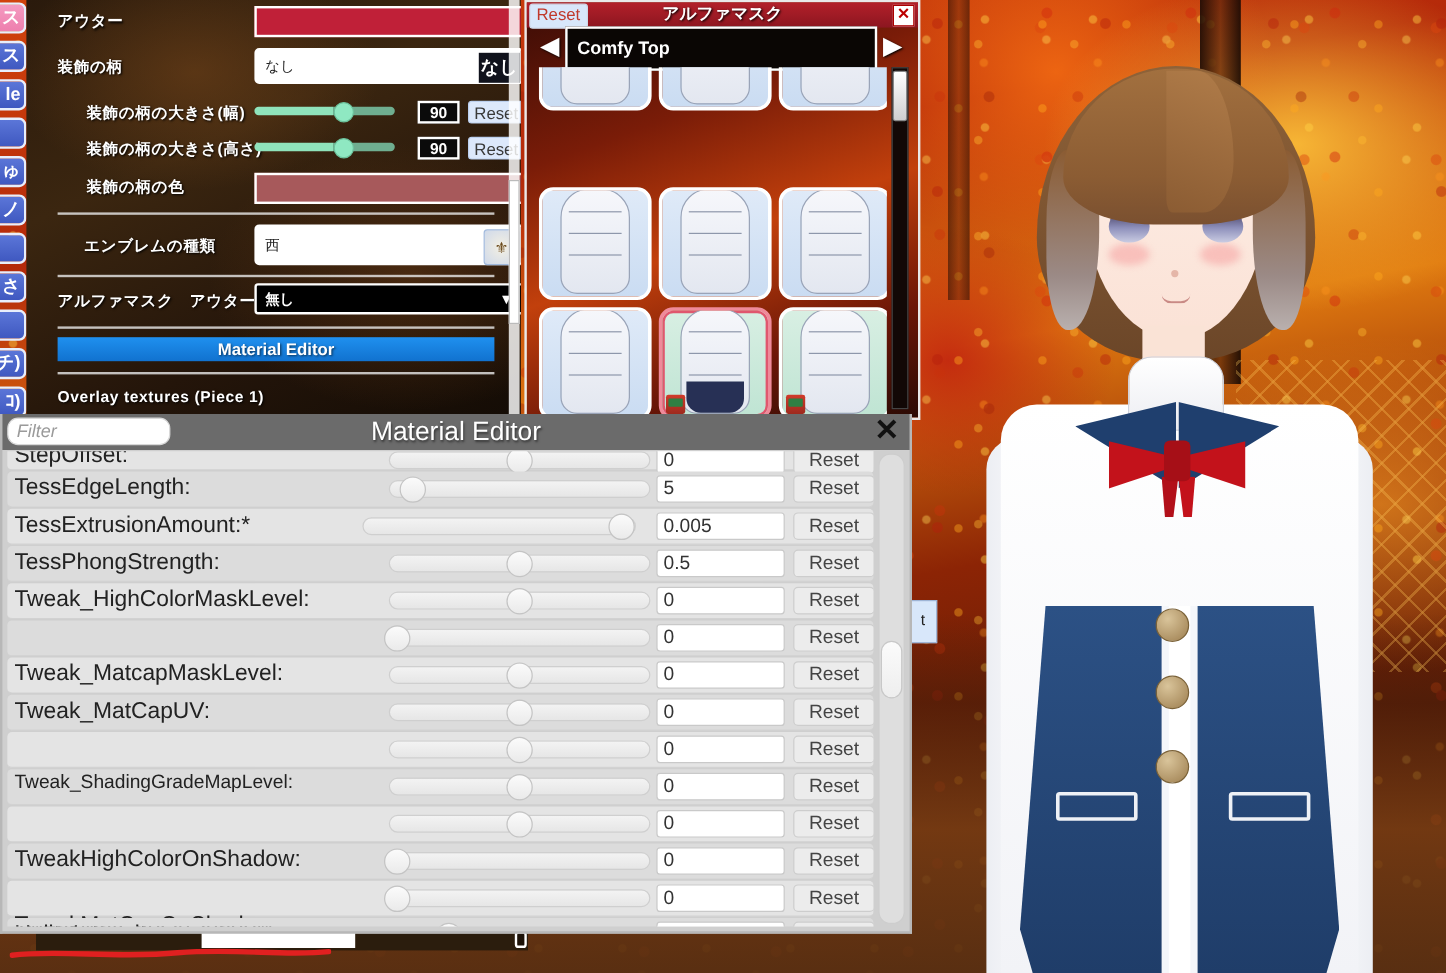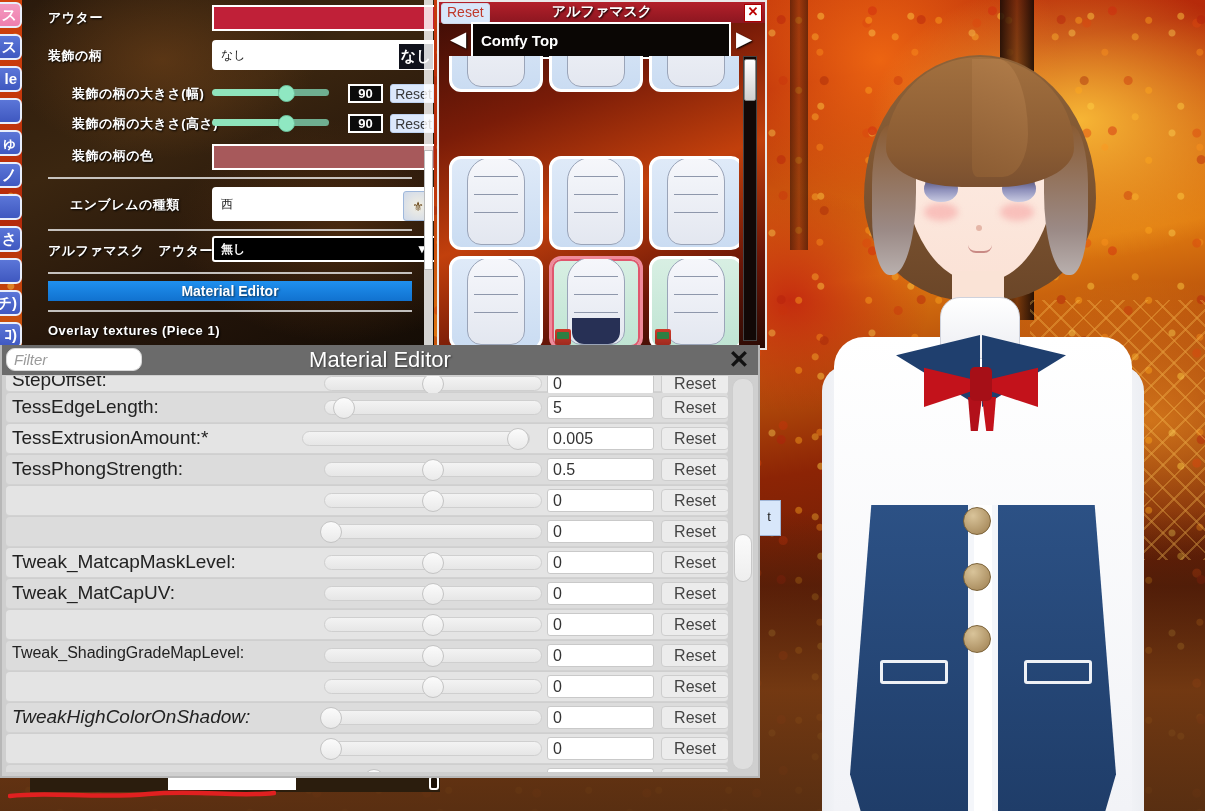--- a/index.html
+++ b/index.html
@@ -466,20 +466,21 @@
         <div class="me-reset">Reset</div>
       </div>
       <div class="me-row alt">
         <div class="me-name" style="top: 3px;">TessPhongStrength:</div>
         <div class="me-track" style="left: 318px; width: 218px; top: 7px;"></div>
         <div class="me-knob" style="left: 416px;"></div>
         <div class="me-val">0.5</div>
         <div class="me-reset">Reset</div>
       </div>
       <div class="me-row">
+        <div class="me-name" style="top: 3px;">Tweak_HighColorMaskLevel:</div>
         <div class="me-track" style="left: 318px; width: 218px; top: 7px;"></div>
         <div class="me-knob" style="left: 416px;"></div>
         <div class="me-val">0</div>
         <div class="me-reset">Reset</div>
       </div>
       <div class="me-row alt">
         <div class="me-track" style="left: 318px; width: 218px; top: 7px;"></div>
         <div class="me-knob" style="left: 314.24px;"></div>
         <div class="me-val">0</div>
         <div class="me-reset">Reset</div>
@@ -511,21 +512,21 @@
         <div class="me-val">0</div>
         <div class="me-reset">Reset</div>
       </div>
       <div class="me-row">
         <div class="me-track" style="left: 318px; width: 218px; top: 7px;"></div>
         <div class="me-knob" style="left: 416px;"></div>
         <div class="me-val">0</div>
         <div class="me-reset">Reset</div>
       </div>
       <div class="me-row alt">
-        <div class="me-name" style="top: 3px; font-style: italic;">TweakHighColorOnShadow:</div>
+        <div class="me-name" style="top: 3px;">TweakHighColorOnShadow:</div>
         <div class="me-track" style="left: 318px; width: 218px; top: 7px;"></div>
         <div class="me-knob" style="left: 314.24px;"></div>
         <div class="me-val">0</div>
         <div class="me-reset">Reset</div>
       </div>
       <div class="me-row">
         <div class="me-name" style="top: 3px; margin-top: 24px;">TweakMatCapOnShadow:</div>
         <div class="me-track" style="left: 318px; width: 218px; top: 7px;"></div>
         <div class="me-knob" style="left: 314.24px;"></div>
         <div class="me-val">0</div>

